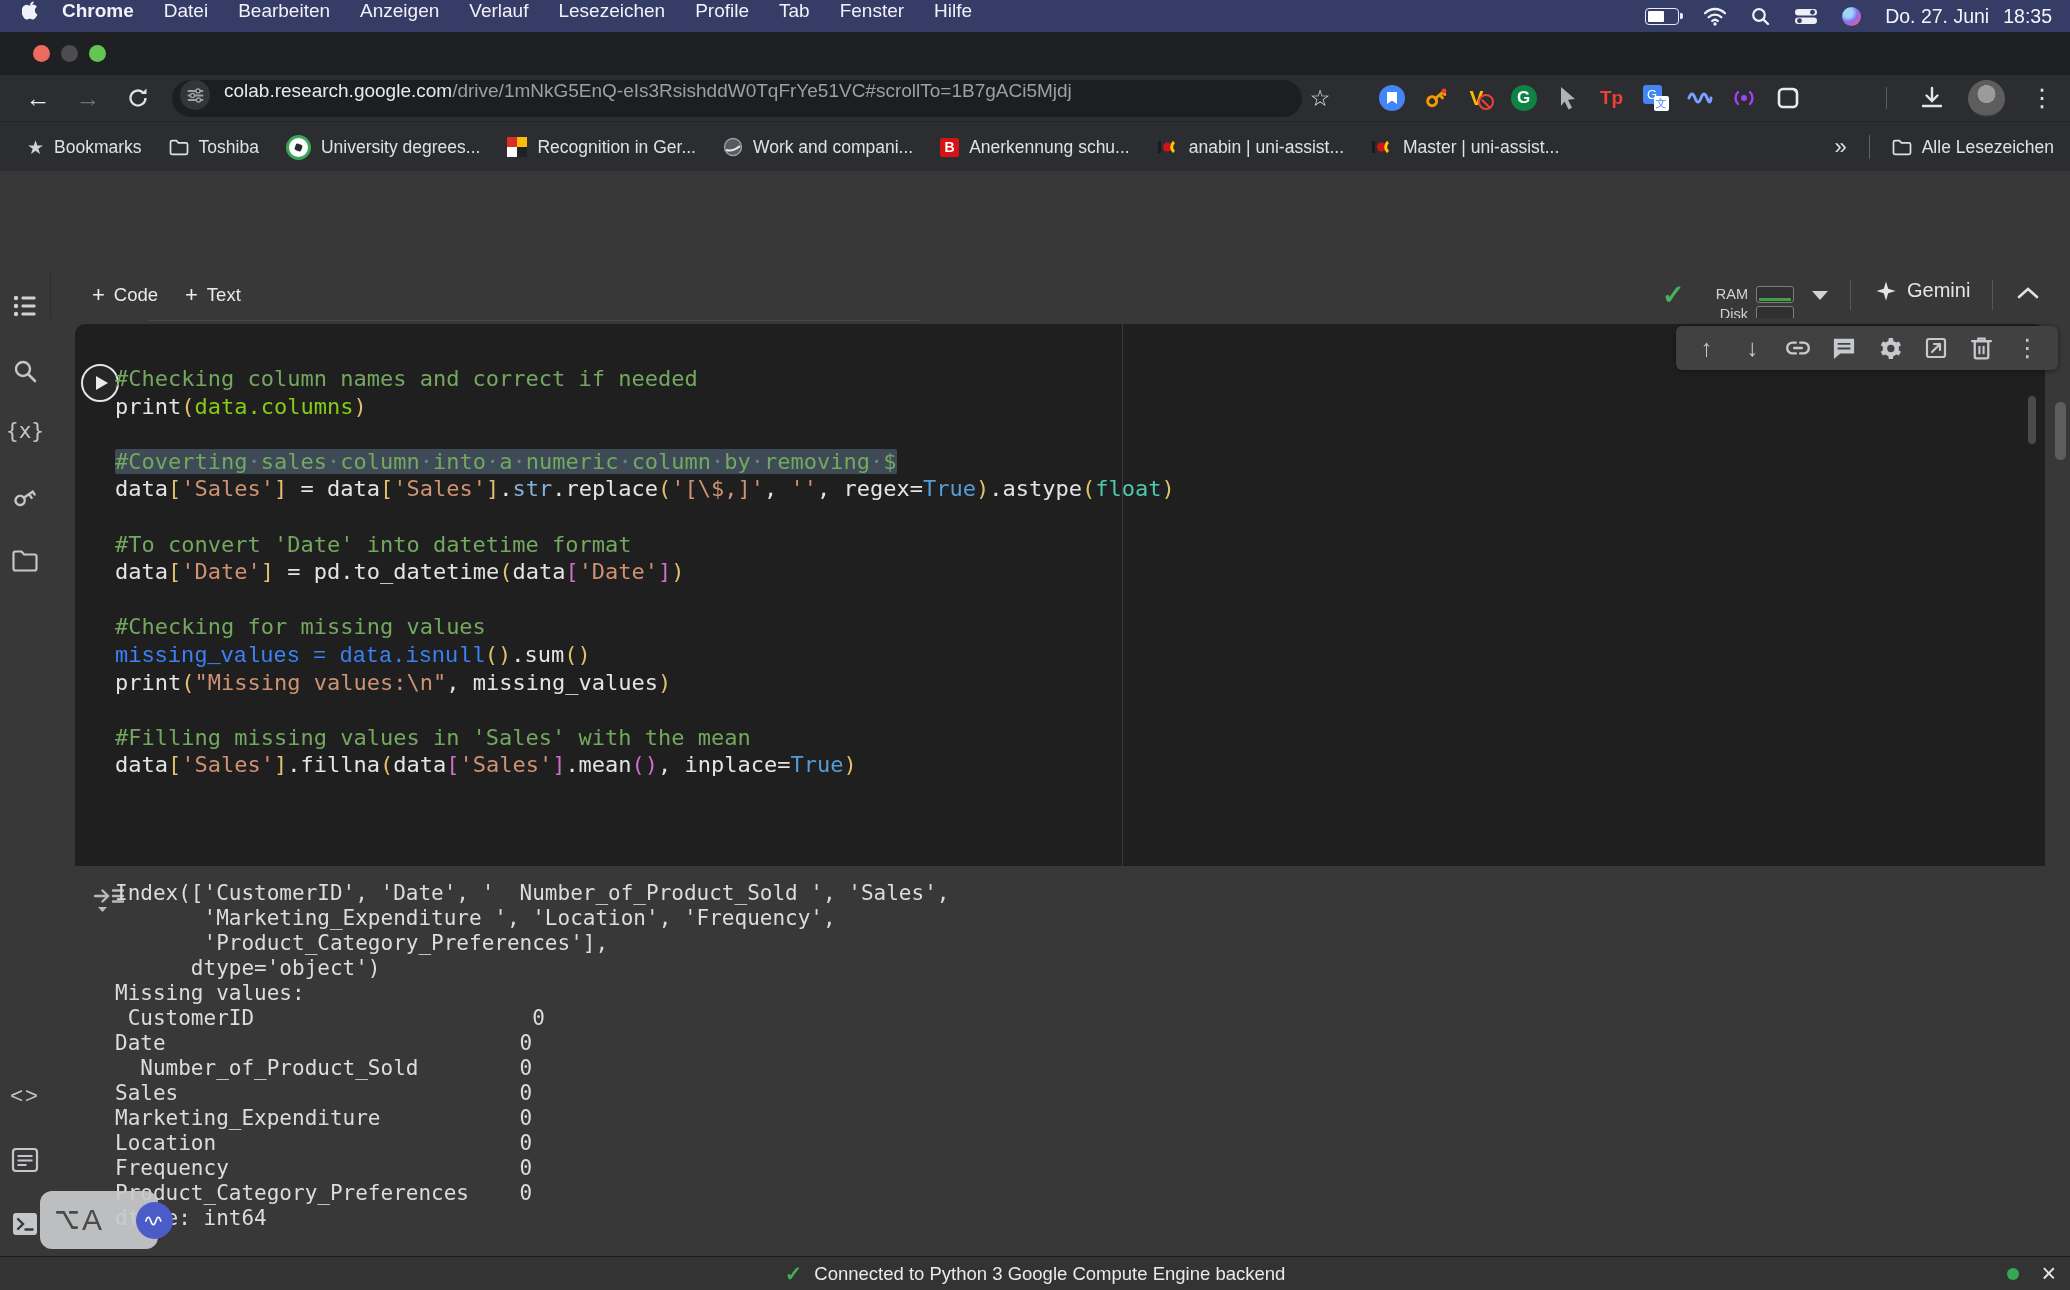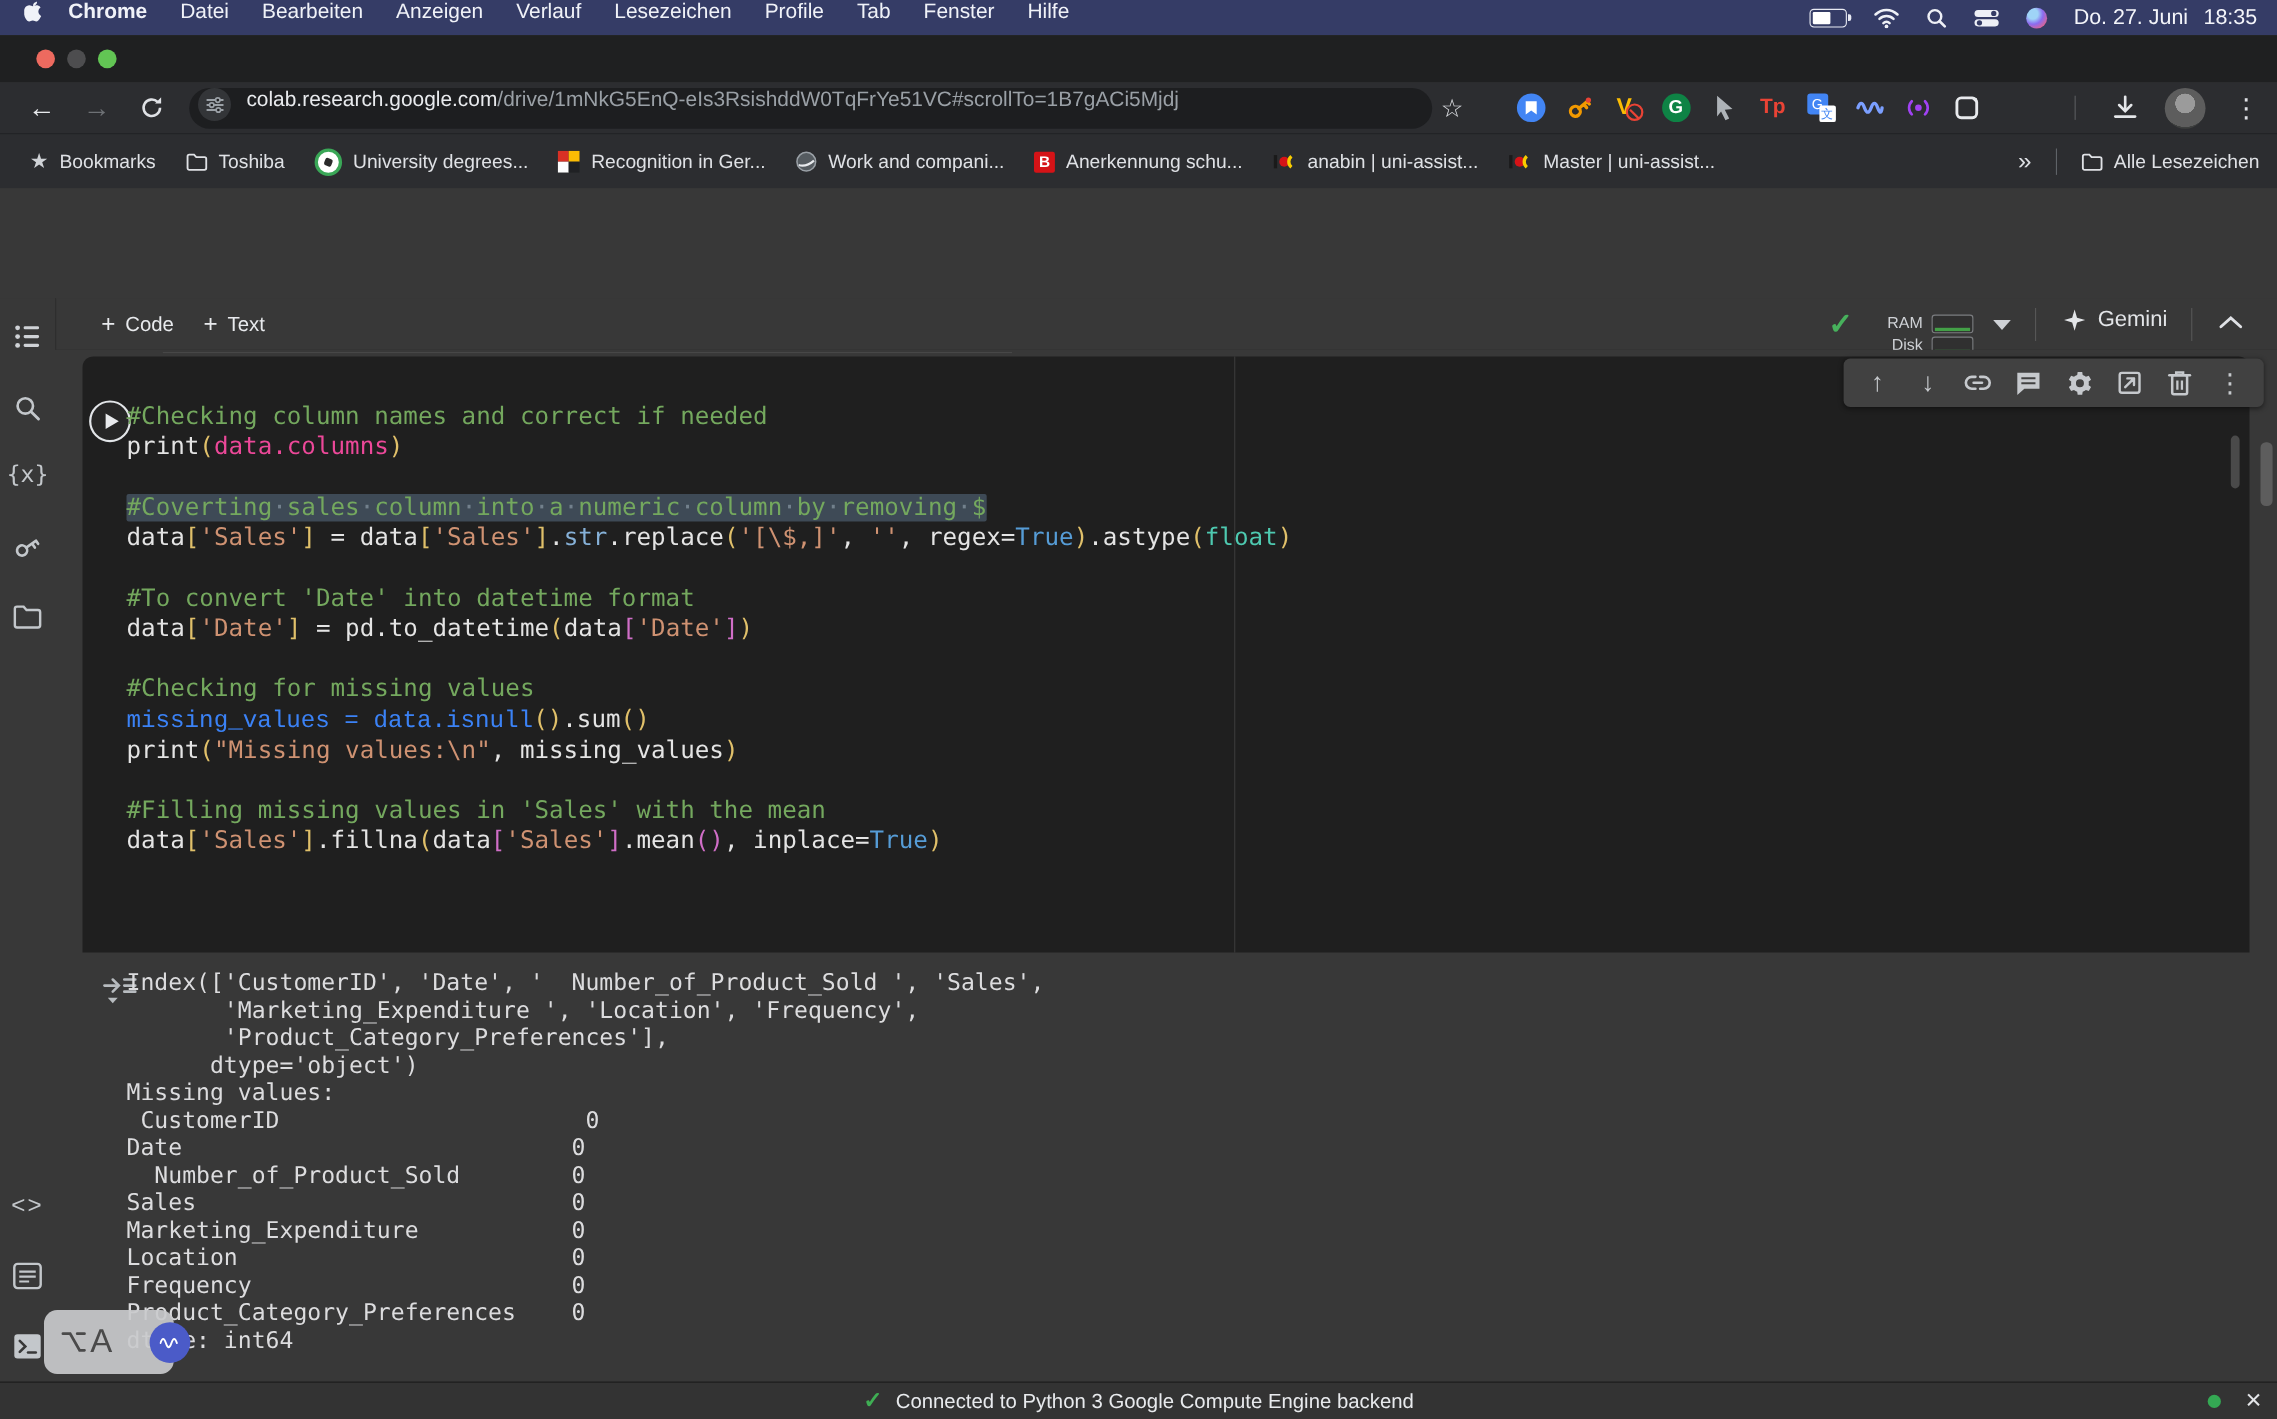--- a/index.html
+++ b/index.html
@@ -455,21 +455,21 @@
   <div class="notebook">
     <div class="prevline"></div>
 
     <div class="cellcode">
       <div class="ruler"></div>
       <span class="play">
           <span class="tri"></span>
         </span>
       <div class="codeblock">
           <div class="code-line"><span style="color: rgb(116, 168, 94);">#Checking column names and correct if needed</span></div>
-          <div class="code-line"><span style="color: rgb(228, 228, 228);">print</span><span style="color: rgb(224, 192, 106);">(</span><span style="color: #ec4899;">data.columns</span><span style="color: rgb(224, 192, 106);">)</span></div>
+          <div class="code-line"><span style="color: rgb(228, 228, 228);">print</span><span style="color: rgb(224, 192, 106);">(</span><span style="color: #84cc16;">data.columns</span><span style="color: rgb(224, 192, 106);">)</span></div>
           <div class="code-line"></div>
           <div class="code-line"><span class="sel"><span style="color: rgb(116, 168, 94);">#Coverting</span><span style="color: rgb(114, 128, 140);">·</span><span style="color: rgb(116, 168, 94);">sales</span><span style="color: rgb(114, 128, 140);">·</span><span style="color: rgb(116, 168, 94);">column</span><span style="color: rgb(114, 128, 140);">·</span><span style="color: rgb(116, 168, 94);">into</span><span style="color: rgb(114, 128, 140);">·</span><span style="color: rgb(116, 168, 94);">a</span><span style="color: rgb(114, 128, 140);">·</span><span style="color: rgb(116, 168, 94);">numeric</span><span style="color: rgb(114, 128, 140);">·</span><span style="color: rgb(116, 168, 94);">column</span><span style="color: rgb(114, 128, 140);">·</span><span style="color: rgb(116, 168, 94);">by</span><span style="color: rgb(114, 128, 140);">·</span><span style="color: rgb(116, 168, 94);">removing</span><span style="color: rgb(114, 128, 140);">·</span><span style="color: rgb(116, 168, 94);">$</span></span></div>
           <div class="code-line"><span style="color: rgb(228, 228, 228);">data</span><span style="color: rgb(224, 192, 106);">[</span><span style="color: rgb(207, 146, 114);">'Sales'</span><span style="color: rgb(224, 192, 106);">]</span><span style="color: rgb(228, 228, 228);"> = data</span><span style="color: rgb(224, 192, 106);">[</span><span style="color: rgb(207, 146, 114);">'Sales'</span><span style="color: rgb(224, 192, 106);">]</span><span style="color: rgb(228, 228, 228);">.</span><span style="color: rgb(134, 177, 216);">str</span><span style="color: rgb(228, 228, 228);">.replace</span><span style="color: rgb(224, 192, 106);">(</span><span style="color: rgb(207, 146, 114);">'[\$,]'</span><span style="color: rgb(228, 228, 228);">, </span><span style="color: rgb(207, 146, 114);">''</span><span style="color: rgb(228, 228, 228);">, regex=</span><span style="color: rgb(86, 156, 214);">True</span><span style="color: rgb(224, 192, 106);">)</span><span style="color: rgb(228, 228, 228);">.astype</span><span style="color: rgb(224, 192, 106);">(</span><span style="color: rgb(78, 201, 176);">float</span><span style="color: rgb(224, 192, 106);">)</span></div>
           <div class="code-line"></div>
           <div class="code-line"><span style="color: rgb(116, 168, 94);">#To convert 'Date' into datetime format</span></div>
           <div class="code-line"><span style="color: rgb(228, 228, 228);">data</span><span style="color: rgb(224, 192, 106);">[</span><span style="color: rgb(207, 146, 114);">'Date'</span><span style="color: rgb(224, 192, 106);">]</span><span style="color: rgb(228, 228, 228);"> = pd.to_datetime</span><span style="color: rgb(224, 192, 106);">(</span><span style="color: rgb(228, 228, 228);">data</span><span style="color: rgb(208, 110, 199);">[</span><span style="color: rgb(207, 146, 114);">'Date'</span><span style="color: rgb(208, 110, 199);">]</span><span style="color: rgb(224, 192, 106);">)</span></div>
           <div class="code-line"></div>
           <div class="code-line"><span style="color: rgb(116, 168, 94);">#Checking for missing values</span></div>
           <div class="code-line"><span style="color: #3b82f6; font-family: Liberation Mono, monospace;">missing_values = data.isnull</span><span style="color: rgb(224, 192, 106);">()</span><span style="color: rgb(228, 228, 228);">.sum</span><span style="color: rgb(224, 192, 106);">()</span></div>
           <div class="code-line"><span style="color: rgb(228, 228, 228);">print</span><span style="color: rgb(224, 192, 106);">(</span><span style="color: rgb(207, 146, 114);">"Missing values:\n"</span><span style="color: rgb(228, 228, 228);">, missing_values</span><span style="color: rgb(224, 192, 106);">)</span></div>

